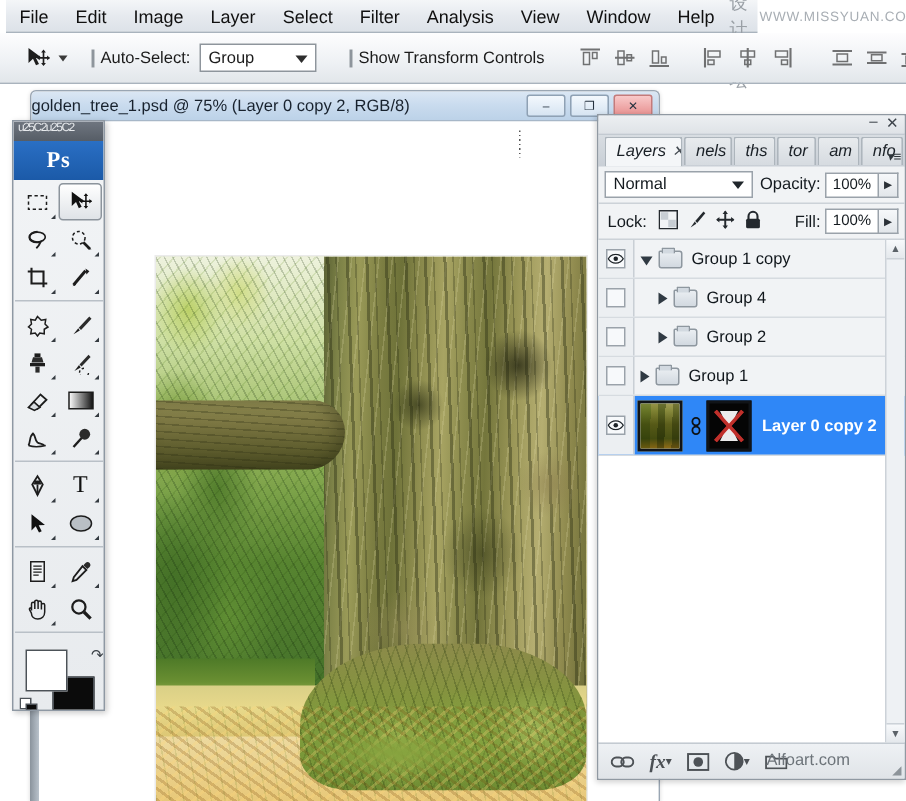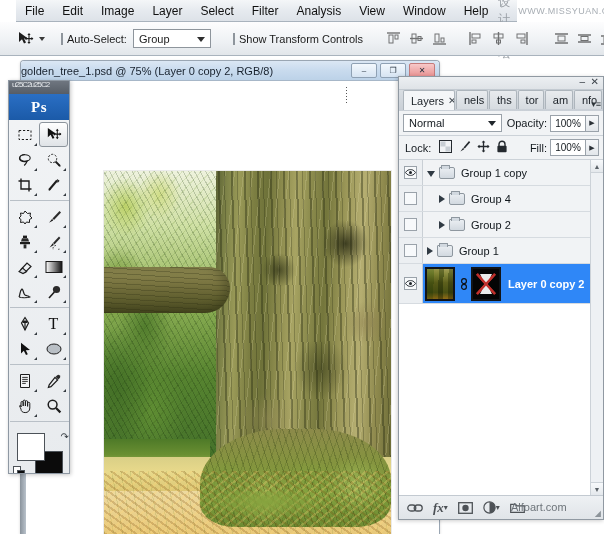--- a/index.html
+++ b/index.html
@@ -7,21 +7,21 @@
     width: 604px; height: 534px;
     font-family: "Liberation Sans", sans-serif;
     font-size: 11px;
     overflow: hidden;
     background: #ffffff;
   }
   #app { position: relative; width: 604px; height: 534px; }
 
   
   .menubar {
-    position: absolute; left: 16px; top: 0; width: 501px; height: 22px;
+    position: absolute; left: 4px; top: 0; width: 501px; height: 22px;
     background: linear-gradient(180deg, #f4f6f8 0%, #e6eaef 50%, #dde2e8 100%);
     border-bottom: 1px solid #a9b3bd;
     display: flex; align-items: center;
   }
   .menubar .mi {
     padding: 2px 9px; font-size: 12px; color: #101010; white-space: nowrap;
     cursor: default;
   }
   .wm-cn { font-size: 12px; color: #9aa0a6; margin-left: 1px; }
   .wm-url { font-size: 9px; color: #a8aeb4; letter-spacing: .5px; margin-left: 8px; }
@@ -315,23 +315,24 @@
     background: linear-gradient(180deg,#eceff2,#dfe3e7);
     border-bottom: 1px solid #c3cad1;
   }
   .p-topbar .minim {
     position: absolute; right: 18px; top: -1px; font-size: 10px; color: #3d444b;
   }
   .p-topbar .closex {
     position: absolute; right: 4px; top: -1px; font-size: 10px; color: #3d444b;
   }
   .p-tabs {
-    height: 21px; display: flex; align-items: flex-start; position: relative;
+    height: 21px; display: flex; align-items: center; position: relative;
     background: linear-gradient(180deg,#d8dde2,#c9cfd6);
     padding-left: 4px;
+    font-style: italic;
   }
   .ptab {
     height: 19px; padding: 0 7px; display: flex; align-items: center;
     font-size: 11px; color: #1a2026; background: linear-gradient(180deg,#e8ebee,#d6dbe0);
     border: 1px solid #adb5bc; border-bottom: none; border-radius: 2px 2px 0 0;
     margin-right: 1px; white-space: nowrap; overflow: hidden;
   }
   .ptab.active { background: #f4f6f8; height: 20px; }
   .ptab .tx { margin-left: 4px; font-size: 10px; color: #444b52; }
   .p-menu {

